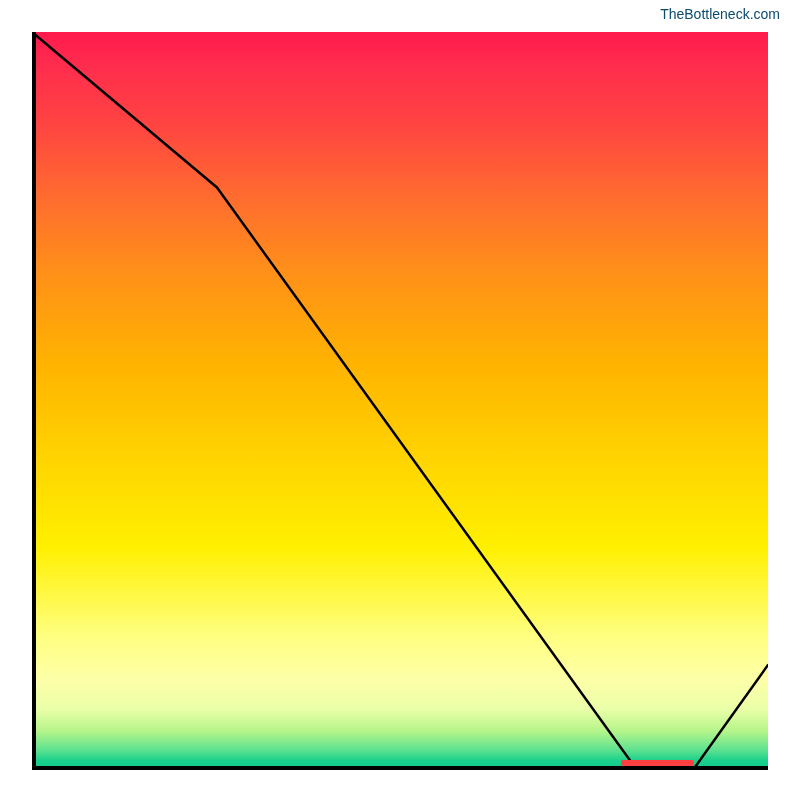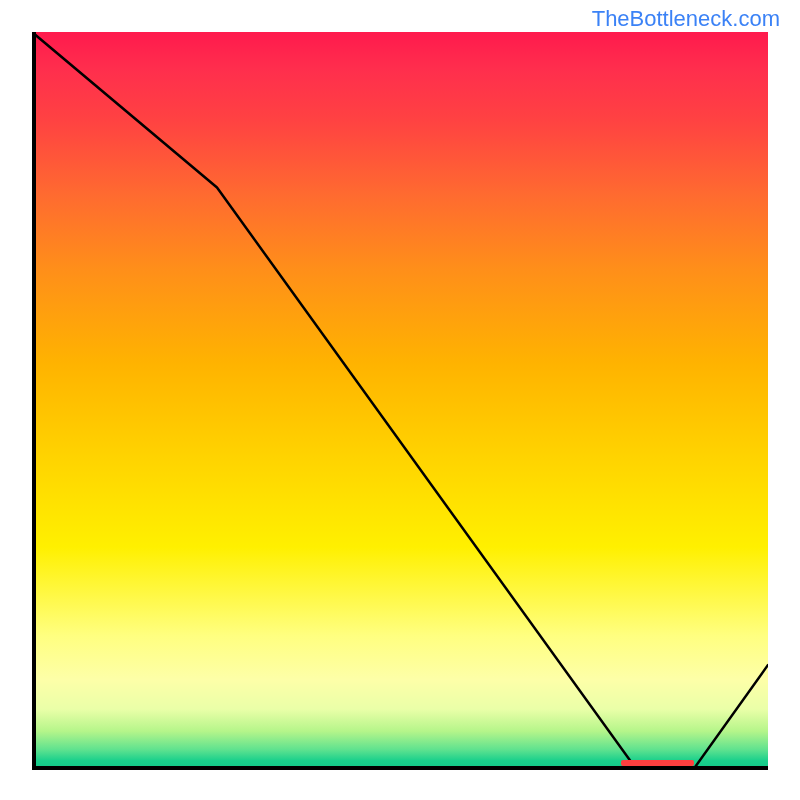--- a/index.html
+++ b/index.html
@@ -14,22 +14,22 @@
   }
   .chart-wrap {
     position: relative;
     width: 760px;
     height: 760px;
   }
   .watermark {
     position: absolute;
     top: -14px;
     right: 0;
-    font-size: 22px;
-    color: #3b82f6;
+    font-size: 14px;
+    color: #0c4a6e;
     font-weight: 500;
   }
   .plot-area {
     position: absolute;
     left: 12px;
     top: 12px;
     width: 736px;
     height: 736px;
     background: linear-gradient(to bottom,
       #ff1a4d 0%,

